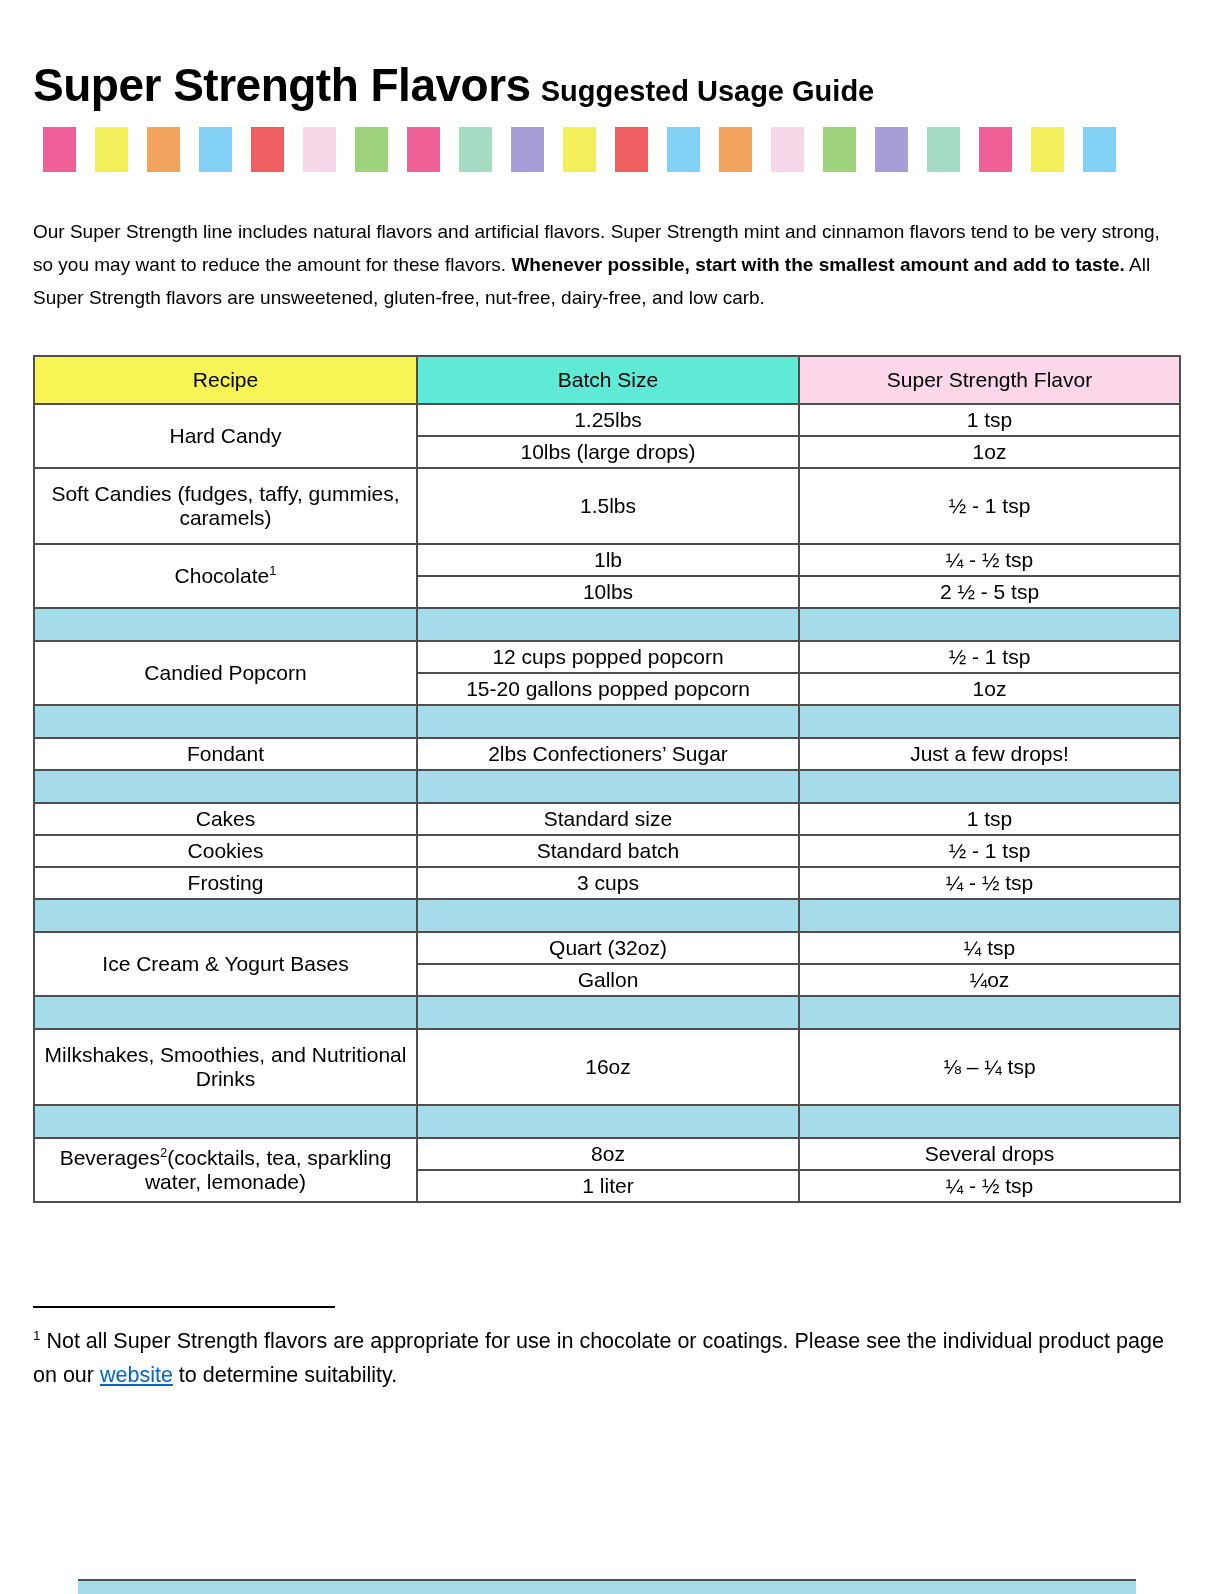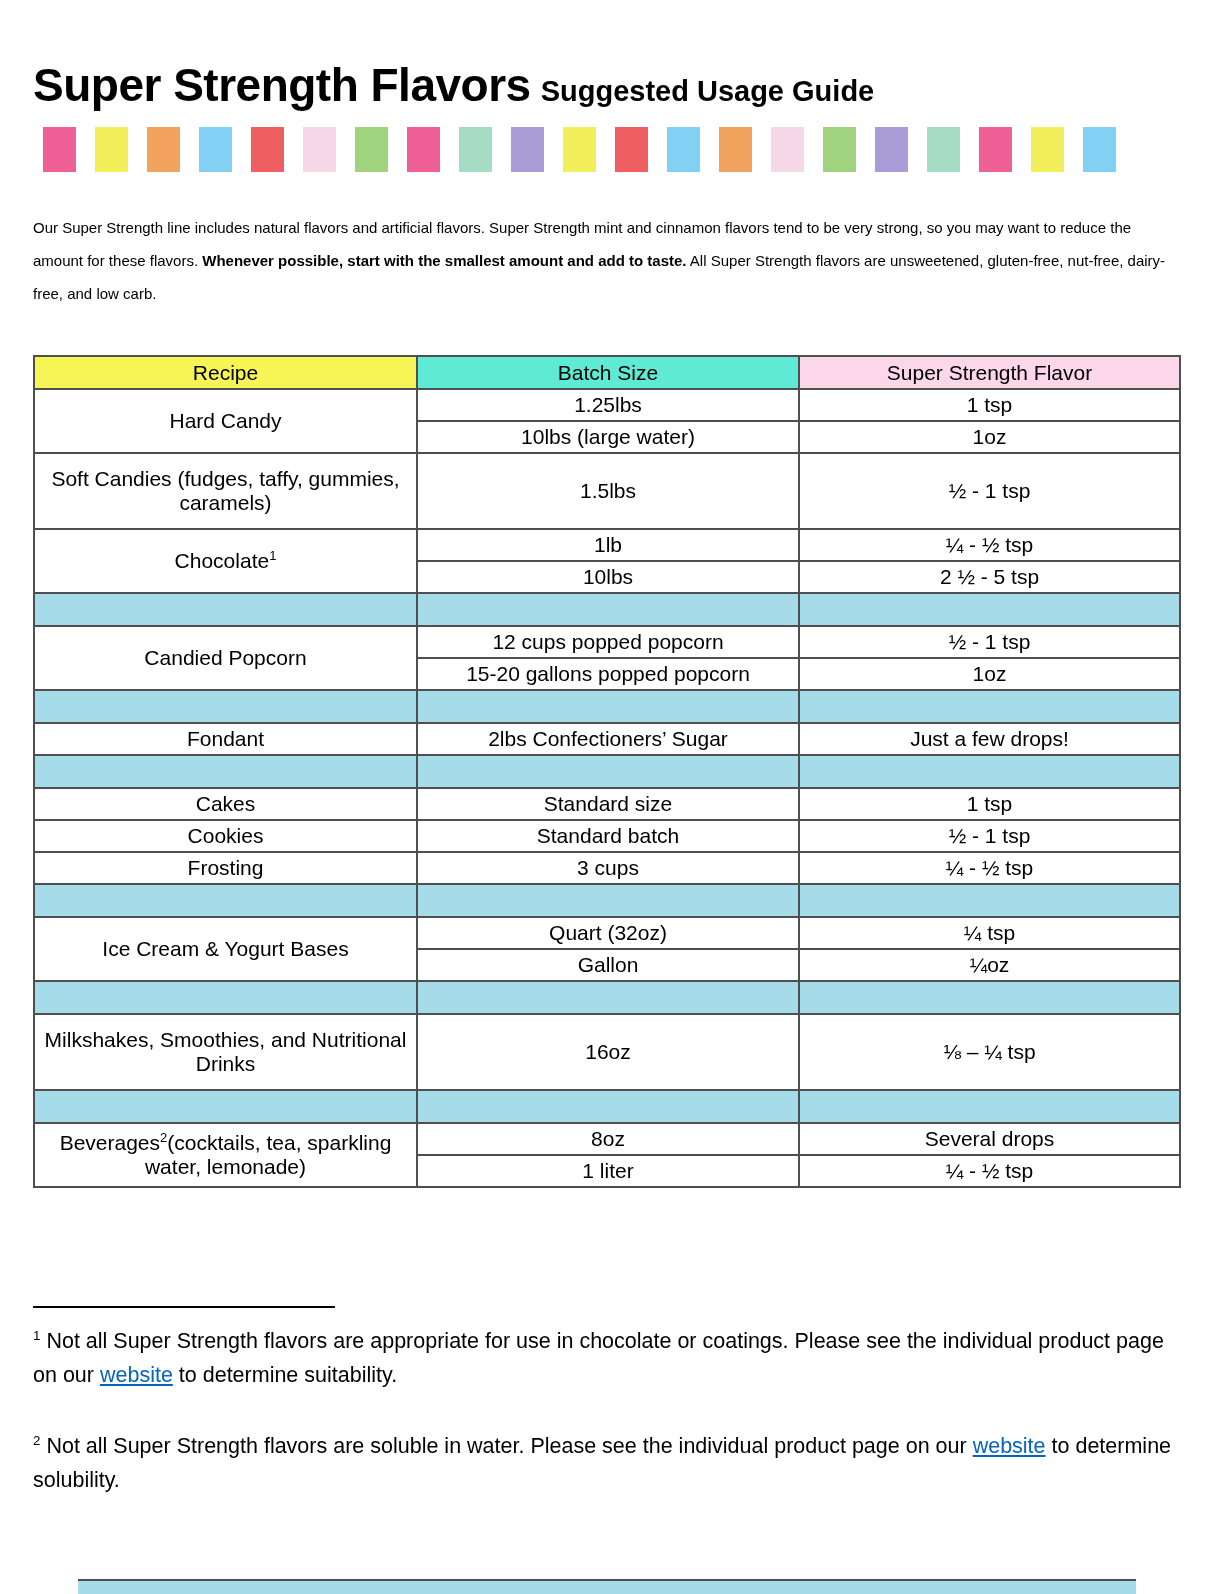--- a/index.html
+++ b/index.html
@@ -20,40 +20,40 @@
   .title-sub{font-size:29px;font-weight:600;margin-left:10px;}
   
   .stripe{
     position:absolute;top:127px;left:43px;
     display:flex;gap:19px;
   }
   .stripe .sq{width:33px;height:45px;}
   
   .intro{
     position:absolute;top:196px;left:33px;width:1150px;
-    font-size:15px;line-height:33px;
+    font-size:19px;line-height:33px;
   }
   
   table.usage{
     position:absolute;top:355px;left:33px;
     border-collapse:collapse;
     table-layout:fixed;
     width:1146px;
     font-size:21px;
   }
   table.usage td,table.usage th{
     border:2px solid #4f4f4f;
     text-align:center;
     vertical-align:middle;
     padding:1px 6px;
     font-weight:normal;
     overflow:hidden;
   }
   table.usage tr{height:32px;}
-  table.usage tr.hdr{height:33px;}
+  table.usage tr.hdr{height:48px;}
   table.usage tr.tall{height:76px;}
   table.usage tr.sep{height:33px;}
   table.usage tr.sep td{background:#a6dbe9;}
   td.div-b{border-bottom:1px solid #7d7d7d;}
   td.div-t{border-top:1px solid #7d7d7d;}
   sup{font-size:62%;line-height:0;}
   
   .footnotes{
     position:absolute;top:1306px;left:33px;width:1150px;
     font-size:21.5px;line-height:34px;
@@ -116,21 +116,21 @@
           <th style="background: rgb(251, 215, 233);">Super Strength Flavor</th>
         </tr>
     </thead>
     <tbody>
         <tr>
           <td rowspan="2">Hard Candy</td>
           <td class="div-b">1.25lbs</td>
           <td class="div-b">1 tsp</td>
         </tr>
         <tr>
-          <td class="div-t">10lbs (large water)</td>
+          <td class="div-t">10lbs (large drops)</td>
           <td class="div-t">1oz</td>
         </tr>
         <tr class="tall">
           <td rowspan="1">Soft Candies (fudges, taffy, gummies, caramels)</td>
           <td>1.5lbs</td>
           <td>½ - 1 tsp</td>
         </tr>
         <tr>
           <td rowspan="2">Chocolate<sup>1</sup></td>
           <td class="div-b">1lb</td>
@@ -221,18 +221,17 @@
         <tr>
           <td class="div-t">1 liter</td>
           <td class="div-t">¼ - ½ tsp</td>
         </tr>
       </tbody>
   </table>
 
   <div class="footnotes">
     <hr class="fn-rule">
     <p class="footnote"><sup>1</sup> Not all Super Strength flavors are appropriate for use in chocolate or coatings. Please see the individual product page on our <a href="#">website</a> to determine suitability.</p>
-    <p class="footnote"><sup>2</sup> Not all Super Strength flavors are soluble in water. Please see the individual product page on our <a href="#">website</a> to determine solubility.</p>
   </div>
 
   <div class="next-page-sliver" style="background: rgb(166, 219, 233);"></div>
 
 </div>
 
 </body></html>

